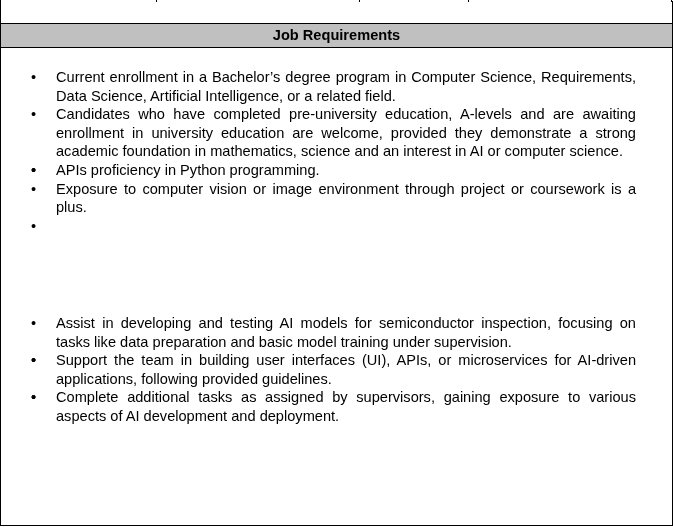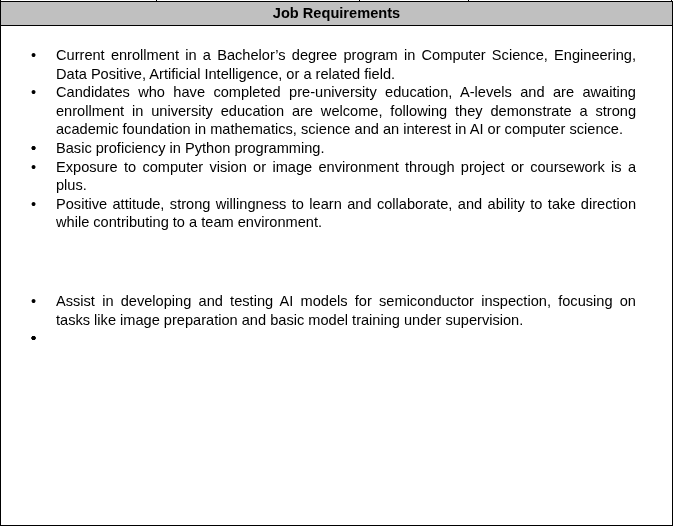--- a/index.html
+++ b/index.html
@@ -3,21 +3,21 @@
 <meta charset="utf-8">
 <style>
   html, body { margin: 0; padding: 0; background: #ffffff; }
   body { width: 673px; height: 527px; position: relative; overflow: hidden;
          font-family: "Liberation Sans", sans-serif; color: #000; }
   .prev-row { position: absolute; left: 0; top: 0; width: 673px; height: 1px; }
   .prev-row .divider { position: absolute; top: 0; width: 1px; height: 2px; background: #000; }
   .table { position: absolute; left: 0; top: 1px; width: 671px; height: 524px;
            border-left: 1px solid #000; border-right: 1px solid #000; border-bottom: 1px solid #000; }
   .hdr { background: #c0c0c0; border-top: 1px solid #000; border-bottom: 1px solid #000;
-         height: 23px; line-height: 23px; text-align: center; font-weight: bold; font-size: 14.6px; }
+         height: 23px; line-height: 23px; text-align: center; font-weight: bold; font-size: 14.6px; margin-top: 22px; }
   .body { position: relative; }
   ul { list-style: none; margin: 0; padding: 0; }
   li { position: relative; padding-left: 55px; padding-right: 36px; font-size: 14.6px;
        line-height: 18.6px; text-align: justify; }
   li .bullet { position: absolute; left: 30px; top: 0; width: 10px; text-align: center; }
   .sec1 { height: 246px; }
   .sec1 ul { padding-top: 20px; }
   .sec2 { height: 230px; }
   .sec2 ul { padding-top: 20px; }
   .last-line-left li { text-align-last: left; }
@@ -30,30 +30,30 @@
   <div class="divider" style="left:156px"></div>
   <div class="divider" style="left:359px"></div>
   <div class="divider" style="left:468px"></div>
   <div class="divider" style="left:671px"></div>
 </div>
 
 <div class="table">
   <div class="hdr">Job Requirements</div>
   <div class="body sec1 last-line-left">
     <ul>
-      <li><span class="bullet">•</span><span>Current enrollment in a Bachelor’s degree program in Computer Science, Engineering, Data Positive, Artificial Intelligence, or a related field.</span></li>
-      <li><span class="bullet">•</span><span>Candidates who have completed pre-university education, A-levels and are awaiting enrollment in university education are welcome, following they demonstrate a strong academic foundation in mathematics, science and an interest in AI or computer science.</span></li>
+      <li><span class="bullet">•</span><span>Current enrollment in a Bachelor’s degree program in Computer Science, Requirements, Data Science, Artificial Intelligence, or a related field.</span></li>
+      <li><span class="bullet">•</span><span>Candidates who have completed pre-university education, A-levels and are awaiting enrollment in university education are welcome, provided they demonstrate a strong academic foundation in mathematics, science and an interest in AI or computer science.</span></li>
       <li><span class="bullet">•</span></li>
-      <li><span class="bullet">•</span><span>Basic proficiency in Python programming.</span></li>
+      <li><span class="bullet">•</span><span>APIs proficiency in Python programming.</span></li>
       <li><span class="bullet">•</span><span>Exposure to computer vision or image environment through project or coursework is a plus.</span></li>
-      <li><span class="bullet">•</span><span>Positive attitude, strong willingness to learn and collaborate, and ability to take direction while contributing to a team environment.</span></li>
+      <li><span class="bullet">•</span></li>
     </ul>
   </div>
   <div class="body sec2 last-line-left">
     <ul>
-      <li><span class="bullet">•</span><span>Assist in developing and testing AI models for semiconductor inspection, focusing on tasks like image preparation and basic model training under supervision.</span></li>
+      <li><span class="bullet">•</span><span>Assist in developing and testing AI models for semiconductor inspection, focusing on tasks like data preparation and basic model training under supervision.</span></li>
       <li><span class="bullet">•</span></li>
+      <li><span class="bullet">•</span><span>Support the team in building user interfaces (UI), APIs, or microservices for AI-driven applications, following provided guidelines.</span></li>
       <li><span class="bullet">•</span></li>
-      <li><span class="bullet">•</span></li>
-      <li><span class="bullet">•</span></li>
+      <li><span class="bullet">•</span><span>Complete additional tasks as assigned by supervisors, gaining exposure to various aspects of AI development and deployment.</span></li>
     </ul>
   </div>
 </div>
 
 </body></html>

